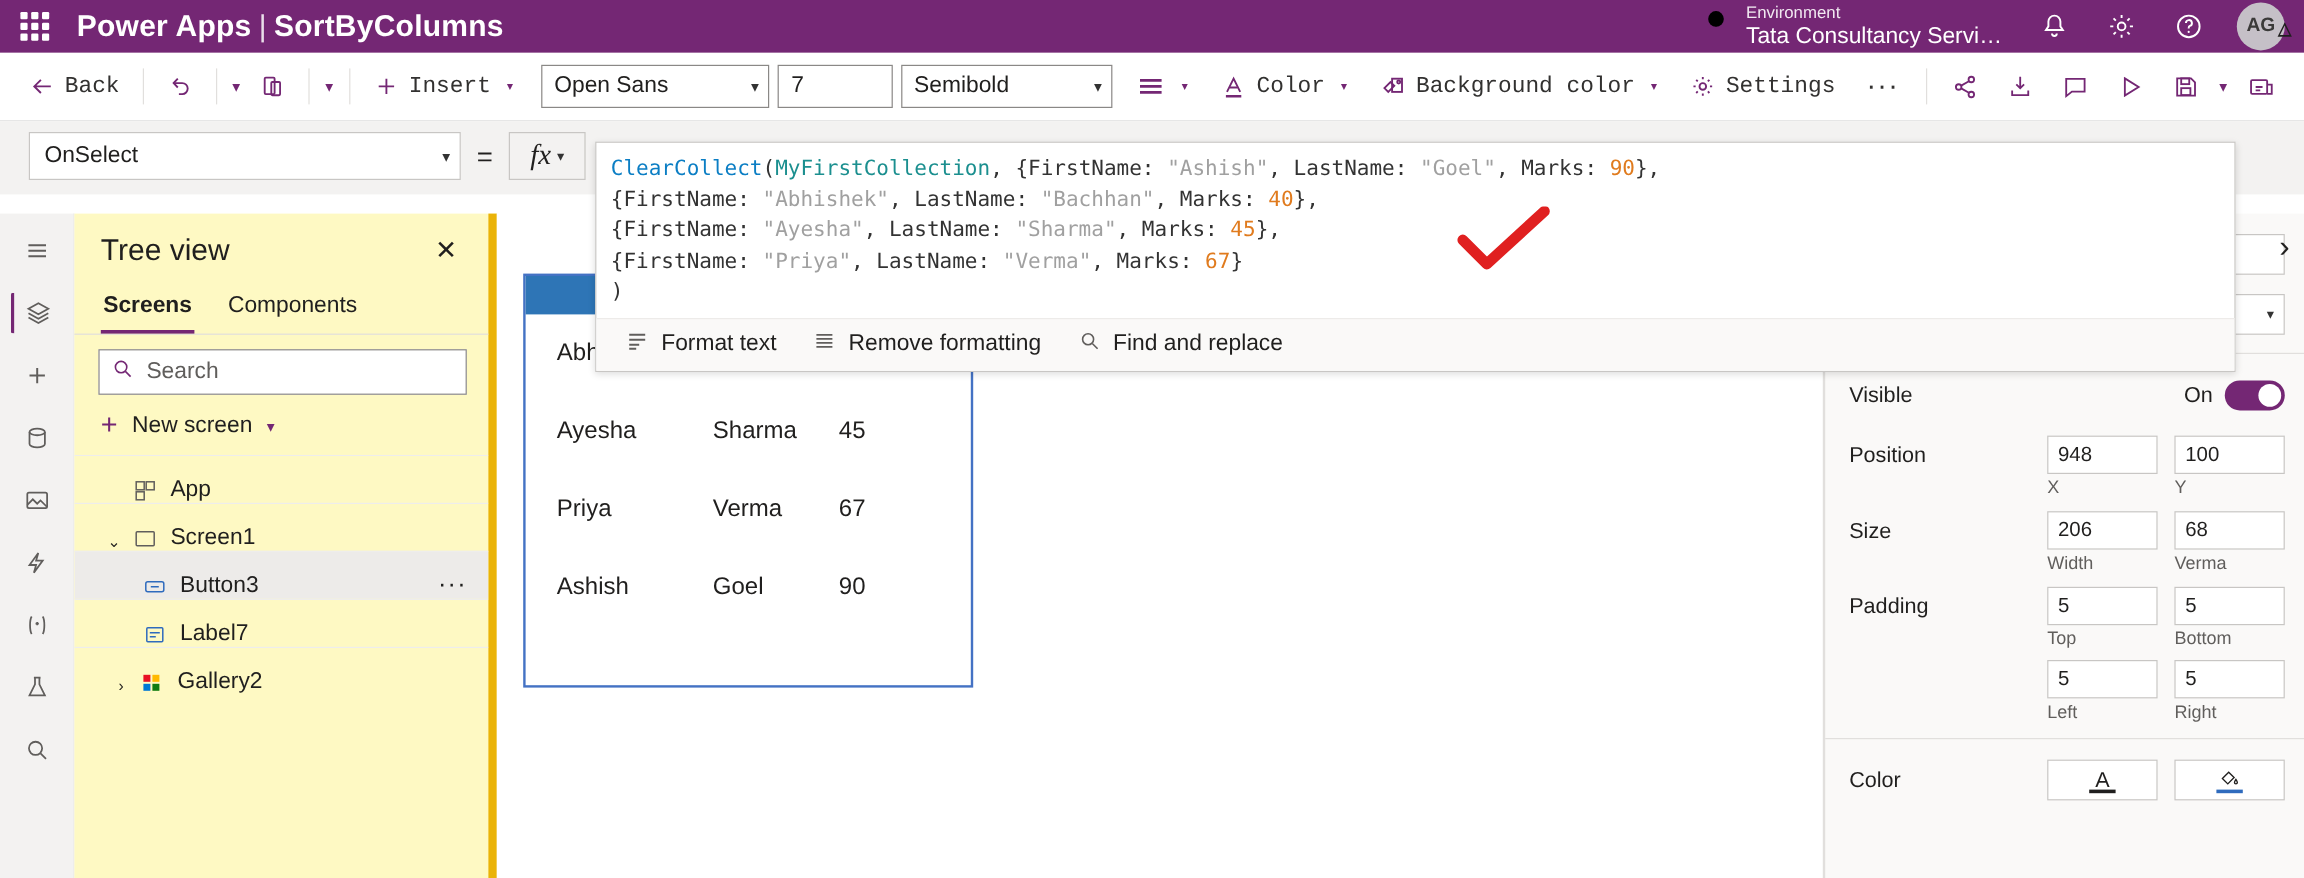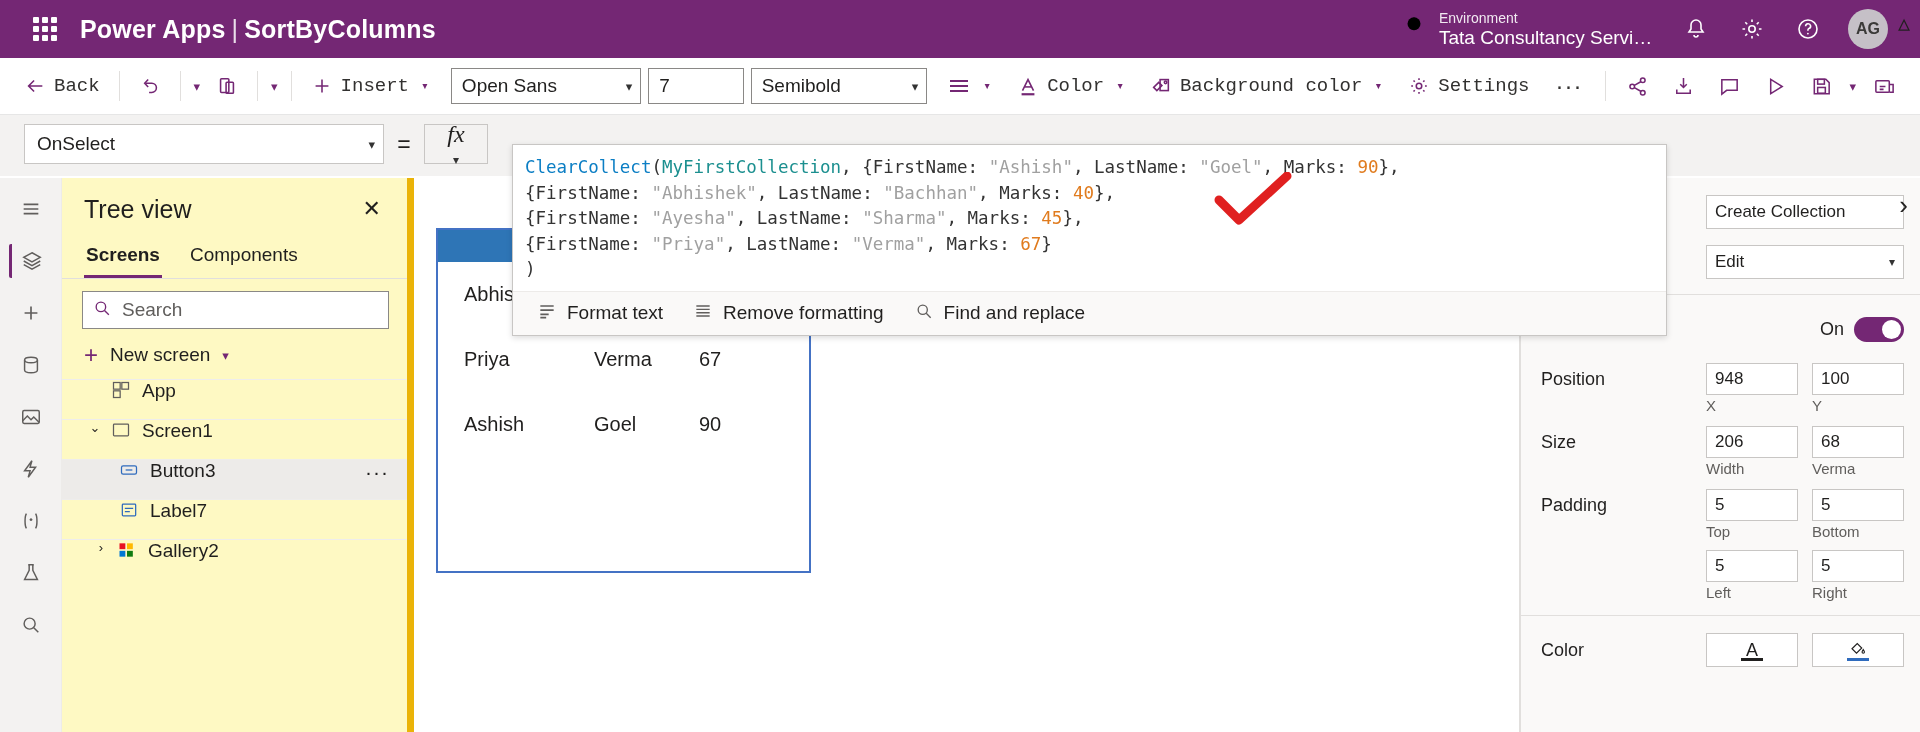--- a/index.html
+++ b/index.html
@@ -5,22 +5,22 @@
   * { box-sizing: border-box; margin: 0; padding: 0; }
   html, body {
     width: 1920px; height: 732px;
     font-family: "Liberation Sans", sans-serif;
     background: #ffffff; overflow: hidden;
   }
   #app { position: relative; width: 1920px; height: 732px; }
 
   
   .header {
-    height: 58px; background: #742774; color: #fff;
-    display: flex; align-items: center; padding: 0 28px;
+    height: 44px; background: #742774; color: #fff;
+    display: flex; align-items: center; padding: 0 12px;
   }
   .waffle { width: 34px; height: 34px; display: grid;
     grid-template-columns: repeat(3, 1fr); grid-template-rows: repeat(3, 1fr);
     gap: 3px; padding: 5px; cursor: pointer; }
   .waffle span { background: #fff; border-radius: 1px; }
   .brand { margin-left: 18px; font-size: 25px; font-weight: bold; letter-spacing: .2px;
     white-space: nowrap; }
   .brand .sep { font-weight: 300; opacity: .85; padding: 0 6px; }
   .header-right { margin-left: auto; display: flex; align-items: center; gap: 4px; }
   .env-block { display: flex; align-items: center; gap: 12px; padding: 0 12px;
@@ -63,29 +63,29 @@
   .formula-row { display: flex; align-items: flex-start; height: 61px;
     background: #f3f2f1; padding: 9px 0 0 0; position: relative; z-index: 5; }
   .prop-select { width: 360px; height: 40px; margin-left: 24px; background: #fff;
     border: 1px solid #c8c6c4; display: flex; align-items: center;
     padding: 0 8px 0 12px; font-size: 19px; color: #201f1e; cursor: pointer; }
   .prop-select .arw { margin-left: auto; color: #333; font-size: 13px; }
   .eq { width: 40px; text-align: center; font-size: 23px; color: #201f1e;
     line-height: 40px; }
   .fx { width: 64px; height: 40px; background: #f3f2f1; border: 1px solid #c8c6c4;
     display: flex; align-items: center; justify-content: center; gap: 5px;
-    cursor: pointer; flex-direction: column; }
+    cursor: pointer; }
   .fx i { font-family: "Liberation Serif", serif; font-style: italic;
     font-size: 24px; color: #201f1e; }
   .fx .arw { font-size: 12px; color: #333; }
 
   
-  .fbar { position: absolute; left: 512px; top: 118px; width: 1155px;
+  .fbar { position: absolute; left: 496px; top: 118px; width: 1367px;
     background: #fff; border: 1px solid #c8c6c4; z-index: 20;
-    box-shadow: 0 2px 6px rgba(0,0,0,.14); margin-top: 26px; }
+    box-shadow: 0 2px 6px rgba(0,0,0,.14); }
   .fcode { padding: 10px 12px 8px 12px; font-family: "DejaVu Sans Mono", monospace;
     font-size: 17.5px; line-height: 25.5px; white-space: pre; overflow: hidden;
     min-height: 132px; }
   .t-fn { color: #0b7ec4; }
   .t-id { color: #1b8f8f; }
   .t-str { color: #a0a0a0; }
   .t-num { color: #e07b1e; }
   .t-pl { color: #333333; }
   .fb-tools { display: flex; align-items: center; gap: 10px;
     border-top: 1px solid #edebe9; background: #faf9f8; height: 44px;
@@ -131,21 +131,21 @@
     display: flex; align-items: center; gap: 10px; padding: 0 10px; }
   .search svg { stroke: #742774; fill: none; stroke-width: 1.7; }
   .search input { border: 0; outline: 0; font-size: 19px; color: #201f1e;
     background: transparent; width: 100%; font-family: "Liberation Sans", sans-serif; }
   .search input::placeholder { color: #605e5c; }
   .newscreen { display: flex; align-items: center; gap: 12px; padding: 4px 20px 12px 22px;
     font-size: 19px; color: #201f1e; cursor: pointer; }
   .newscreen .plus { color: #742774; font-size: 24px; line-height: 1; }
   .newscreen .arw { color: #742774; font-size: 13px; }
   .tree-list { flex: 1; overflow: hidden; }
-  .trow { display: flex; align-items: flex-start; height: 40px; font-size: 19px;
+  .trow { display: flex; align-items: flex-end; height: 40px; font-size: 19px;
     color: #201f1e; cursor: pointer; border-top: 1px solid #eeedec; }
   .trow.sel { background: #edebe9; }
   .trow .exp { width: 22px; text-align: center; color: #201f1e; font-size: 13px; }
   .trow .ic { width: 30px; display: flex; align-items: center; justify-content: center; }
   .trow .ic svg { stroke: #605e5c; fill: none; stroke-width: 1.5; }
   .trow .lbl { padding-left: 6px; }
   .trow .dots { margin-left: auto; padding-right: 18px; font-size: 21px;
     color: #201f1e; letter-spacing: 1px; }
 
   
@@ -583,20 +583,25 @@
 
     <div class="canvas">
       <div class="gallery">
         <div class="gal-head">Student Details</div>
         <div class="gal-row">
           <span class="c1">Abhishek</span>
           <span class="c2">Bachhan</span>
           <span class="c3">40</span>
         </div>
         <div class="gal-row">
+          <span class="c1">Ayesha</span>
+          <span class="c2">Sharma</span>
+          <span class="c3">45</span>
+        </div>
+        <div class="gal-row">
           <span class="c1">Priya</span>
           <span class="c2">Verma</span>
           <span class="c3">67</span>
         </div>
         <div class="gal-row">
           <span class="c1">Ashish</span>
           <span class="c2">Goel</span>
           <span class="c3">90</span>
         </div>
       </div>

